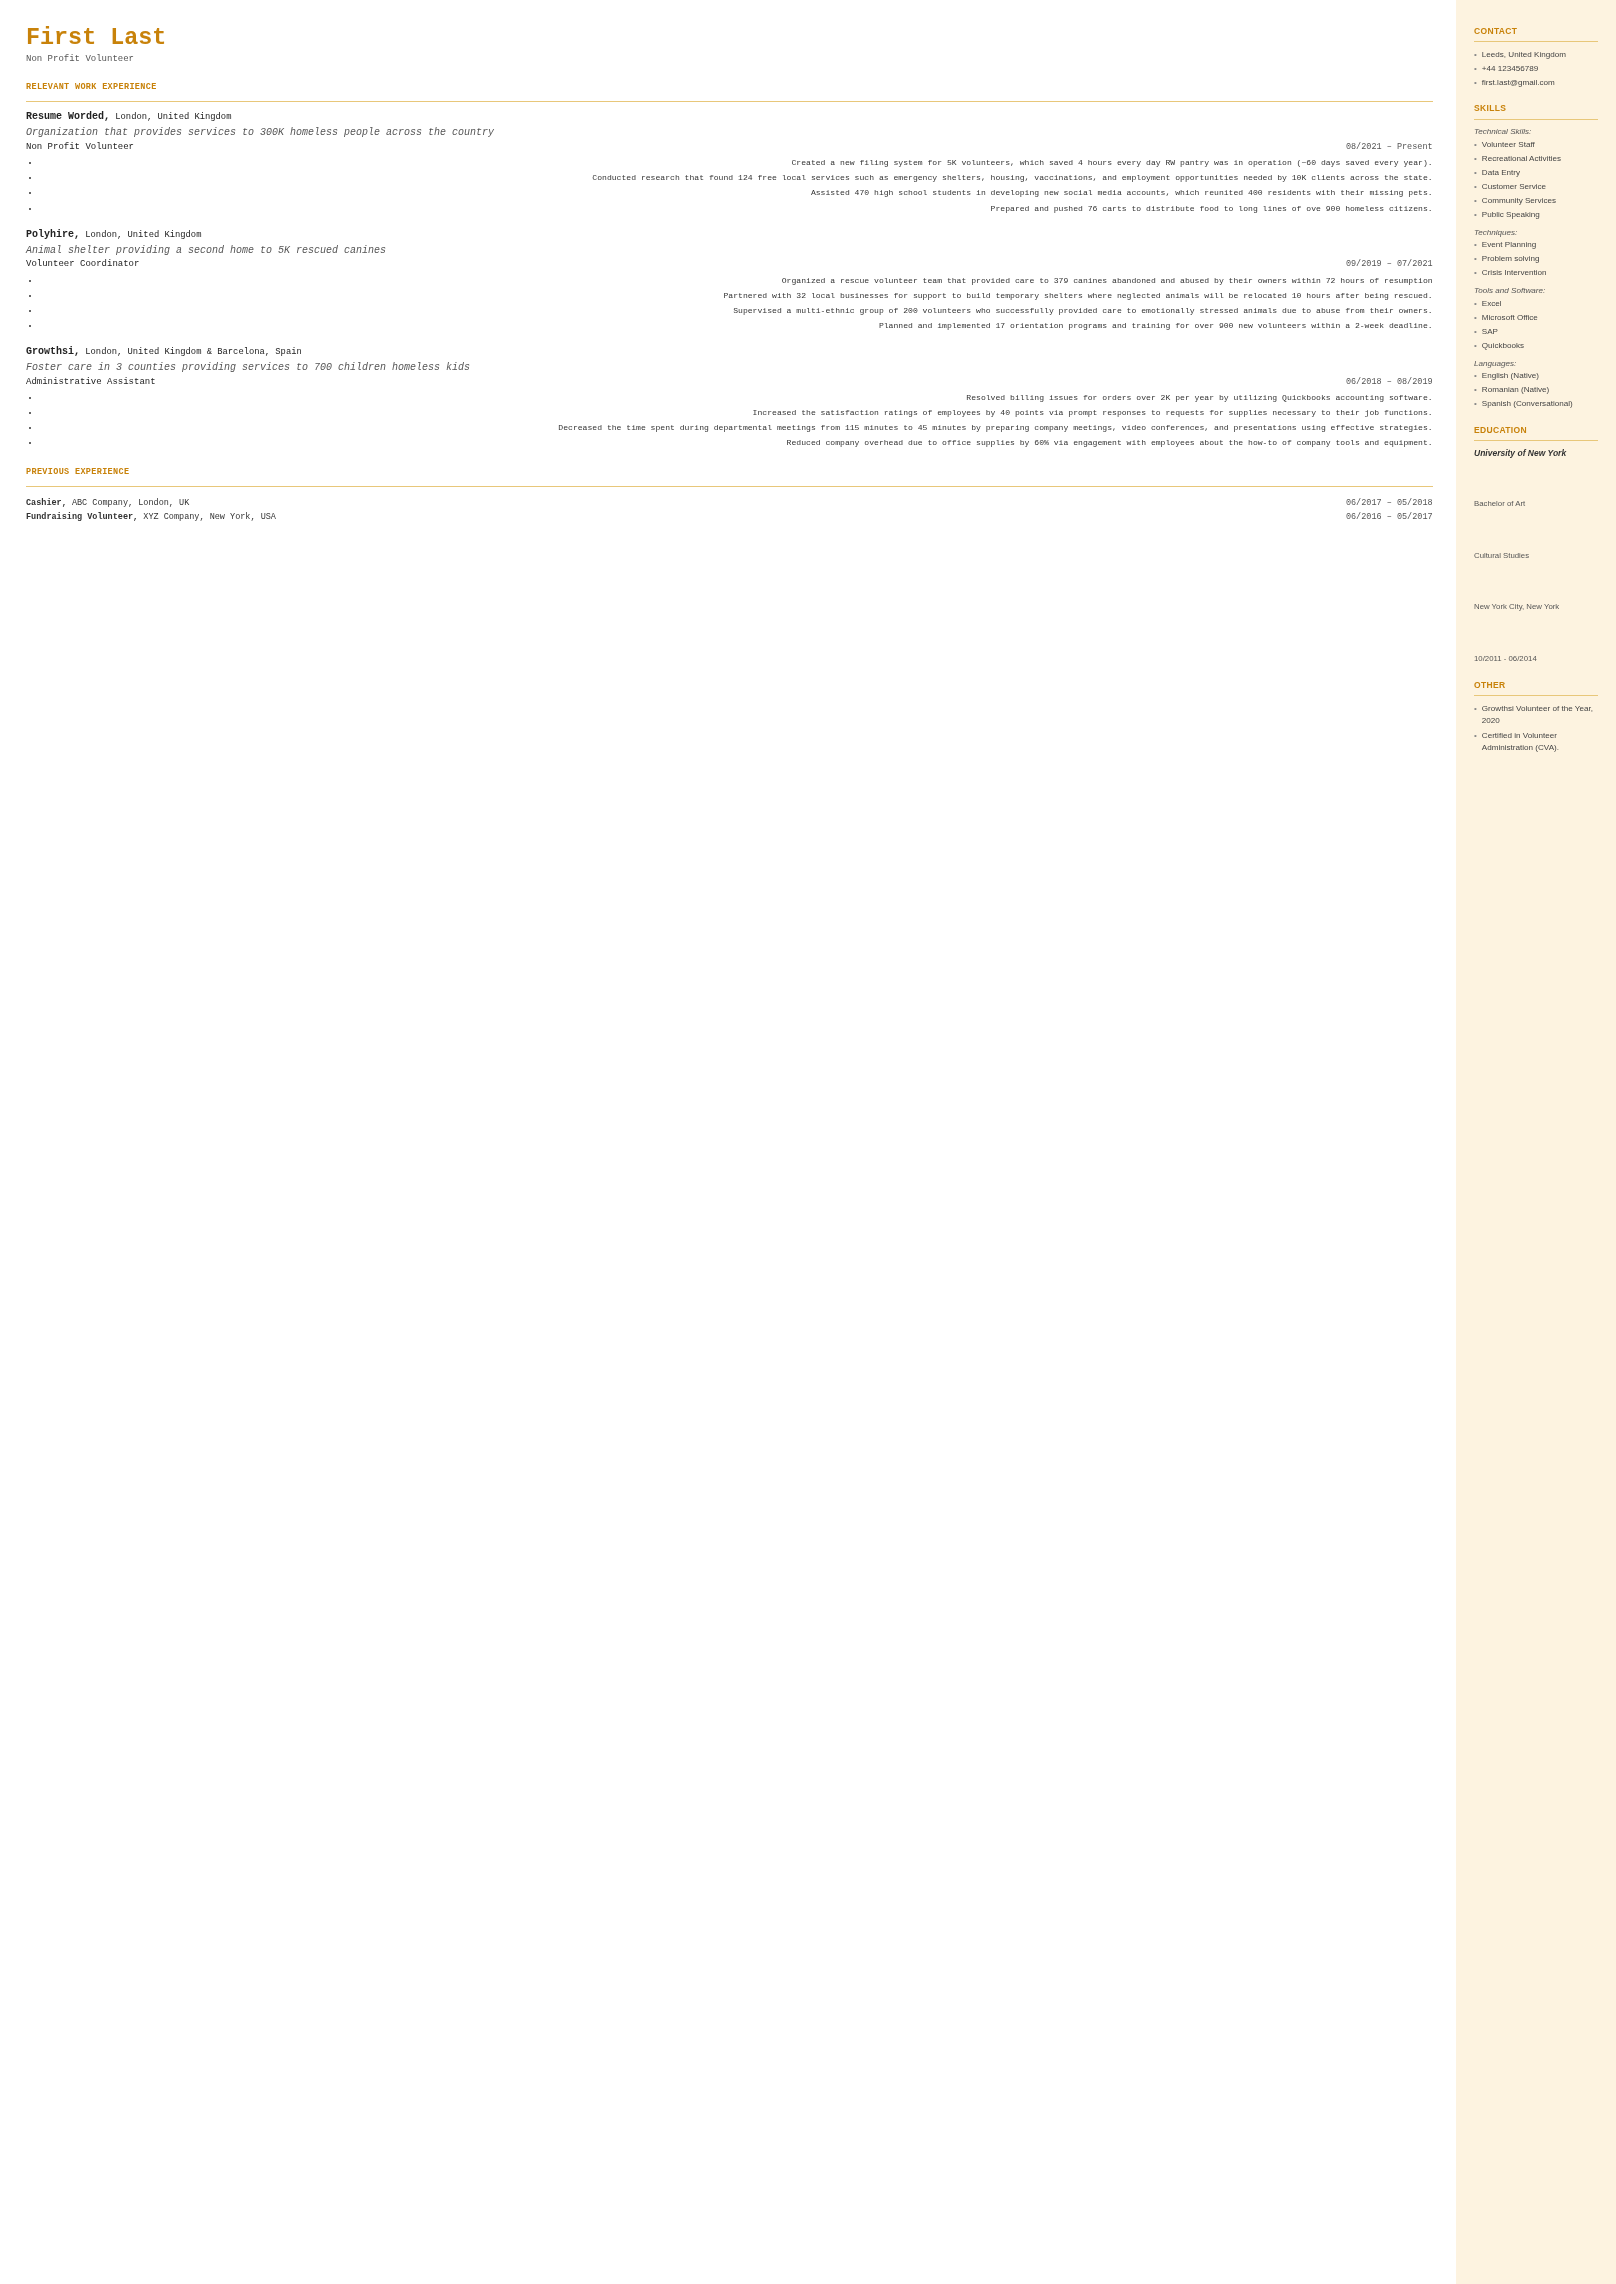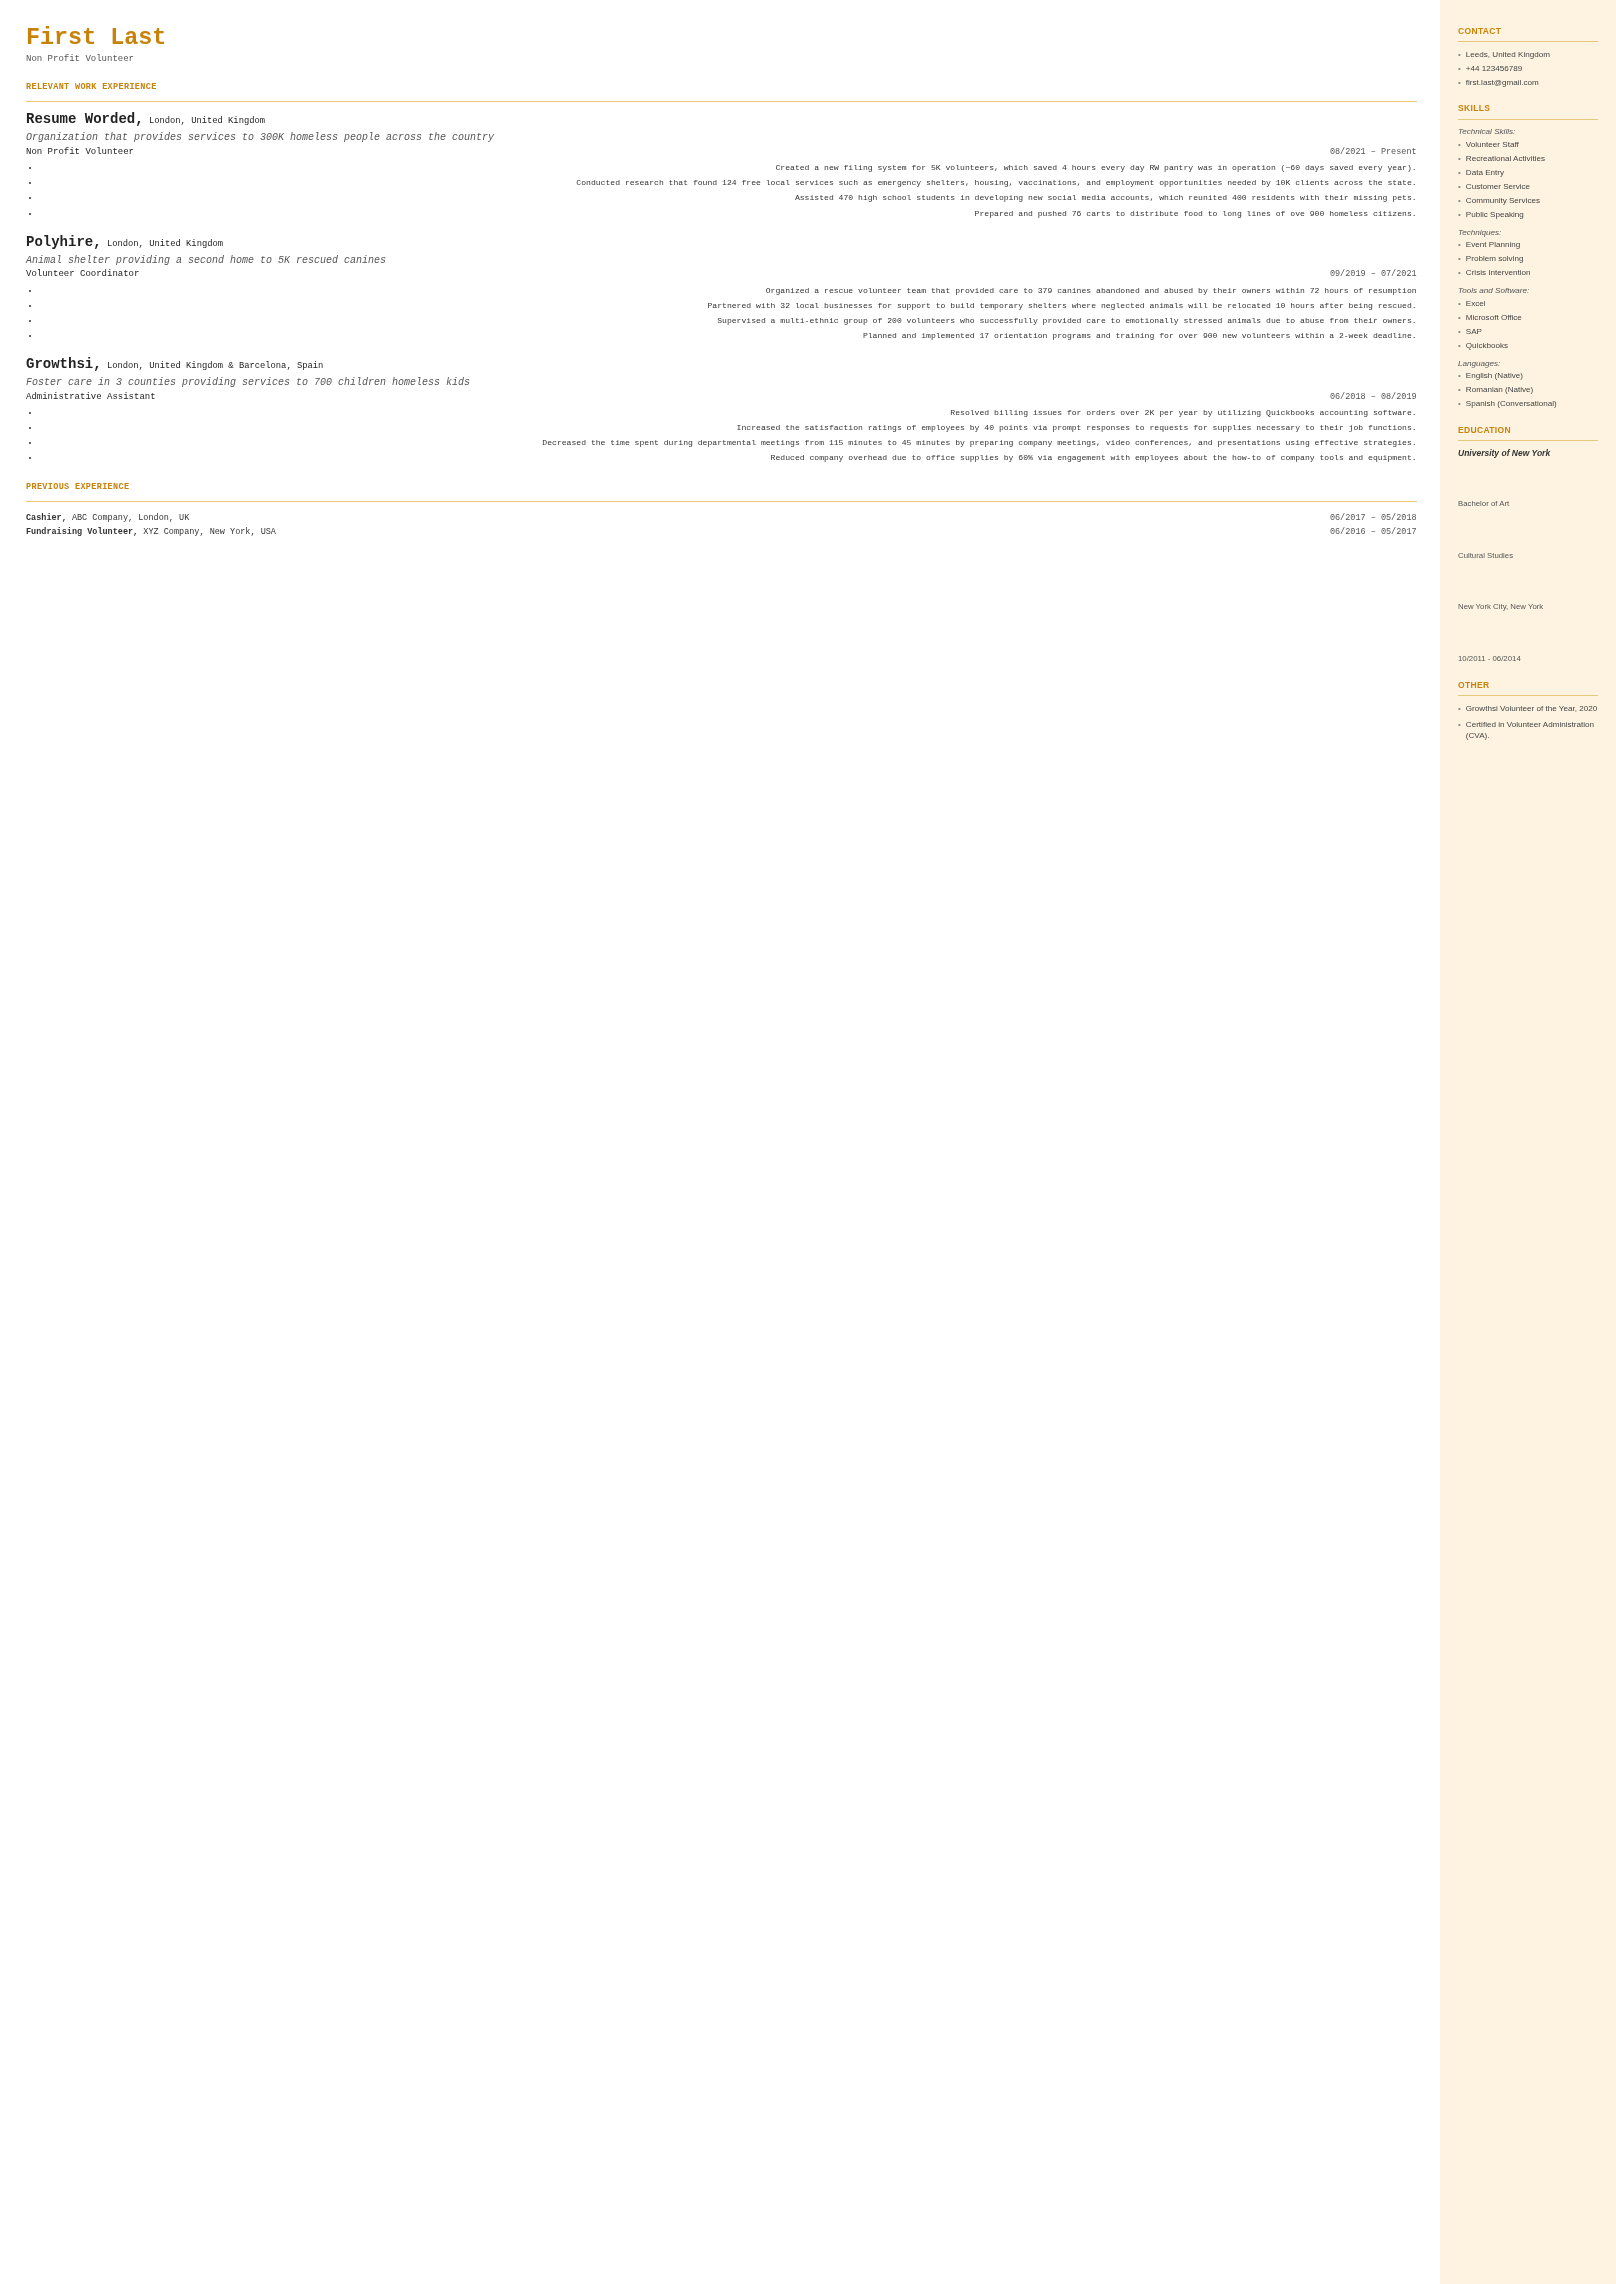--- a/index.html
+++ b/index.html
@@ -11,21 +11,21 @@
       display: flex;
       min-height: 100vh;
     }
     .main-col {
       flex: 1;
       padding: 26px 23.4px 26px 26px;
       background: #fff;
       font-family: Liberation Mono, monospace;
     }
     .sidebar-col {
-      width: 176px;
+      width: 160px;
       background: #fdf3e0;
       padding: 26px 18px 26px 18px;
       flex-shrink: 0;
     }
 
     
     .name {
       font-size: 23.4px;
       font-weight: 900;
       color: #c8820a;
@@ -53,21 +53,21 @@
     .divider-line {
       border: none;
       border-top: 1px solid #e8c77a;
       margin-bottom: 9px;
     }
     .company-block {
       margin-bottom: 14.3px;
     }
     .company-name {
       font-weight: 900;
-      font-size: 14px;
+      font-size: 10px;
       color: #222;
     }
     .company-name-rest {
       font-weight: 400;
       font-size: 8.8px;
       color: #222;
     }
     .company-desc {
       font-style: italic;
       color: #555;

